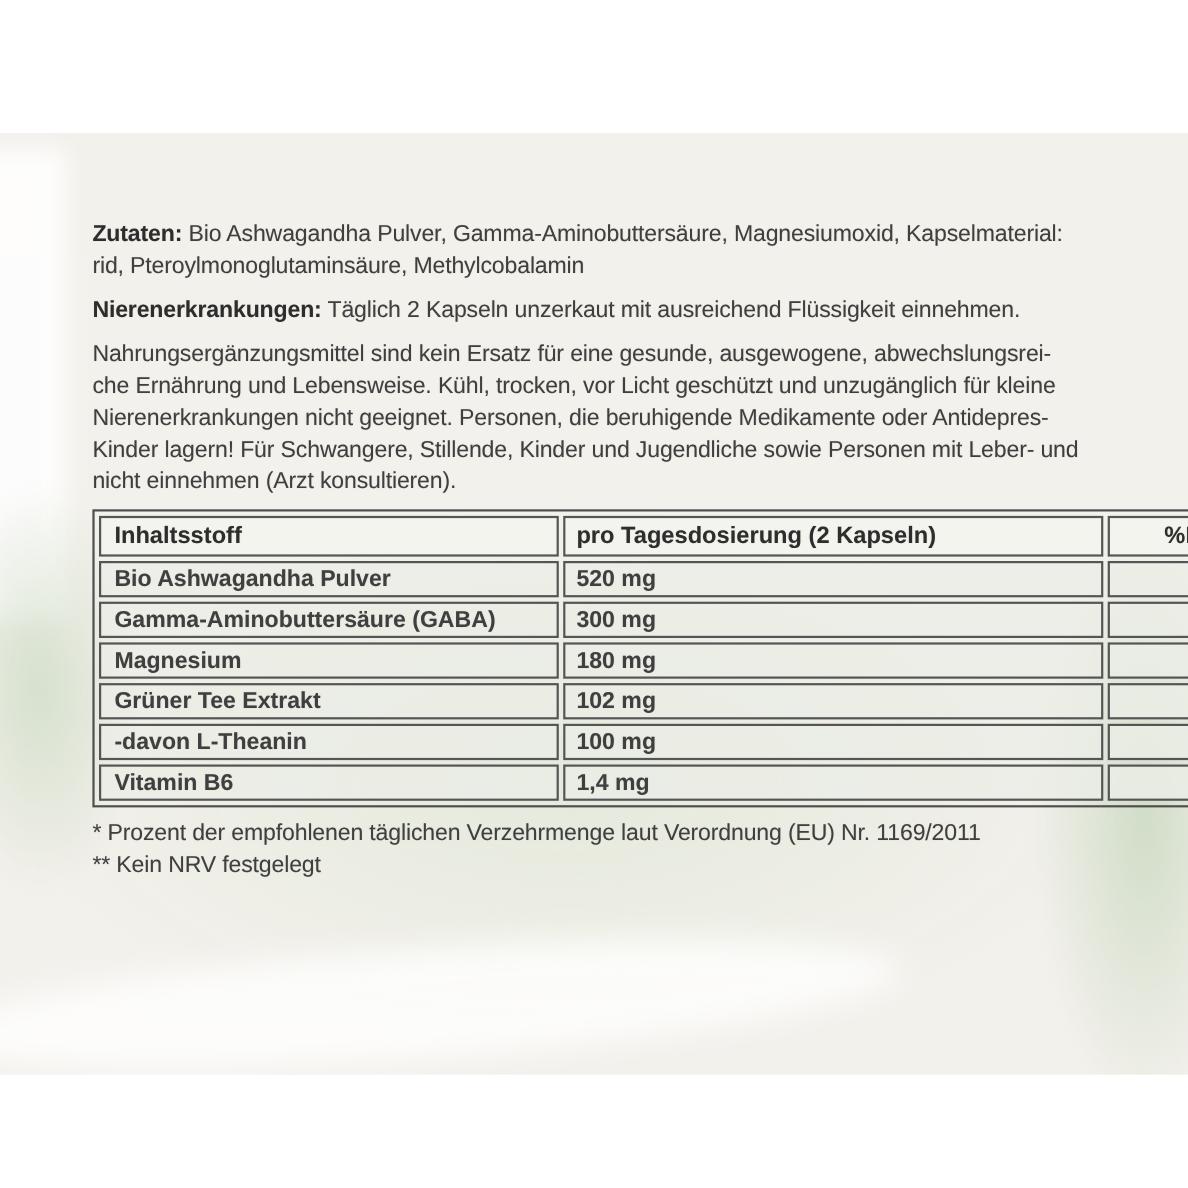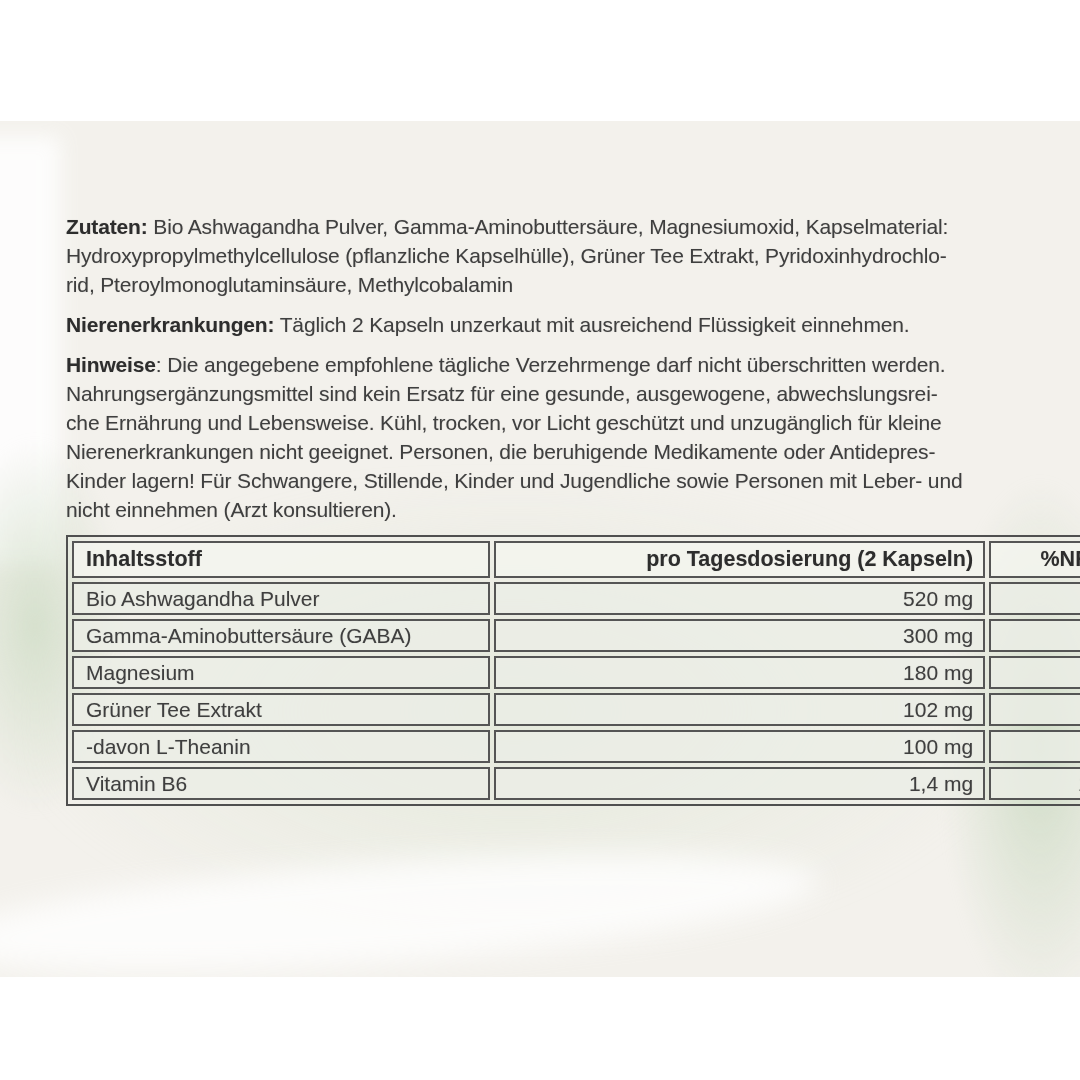--- a/index.html
+++ b/index.html
@@ -16,21 +16,21 @@
   .wash{position:absolute;}
   .wash-top-left{left:-25px;top:15px;width:85px;height:430px;background:#ffffff;opacity:.85;filter:blur(10px);}
   .wash-left{left:-55px;top:315px;width:180px;height:380px;
     background:radial-gradient(ellipse at center, rgba(208,221,199,.85) 0%, rgba(208,221,199,0) 70%);filter:blur(6px);}
   .wash-right{right:-60px;top:355px;width:200px;height:540px;
     background:radial-gradient(ellipse at center, rgba(204,218,195,.9) 0%, rgba(204,218,195,0) 70%);filter:blur(6px);}
   .wash-table{left:35px;top:365px;width:960px;height:450px;
     background:radial-gradient(ellipse at center, rgba(217,227,206,.55) 0%, rgba(217,227,206,0) 75%);filter:blur(14px);}
   .wash-streak{left:-60px;top:742px;width:880px;height:100px;background:#ffffff;opacity:.8;filter:blur(14px);transform:rotate(-4deg);border-radius:50%;}
 
-  .content{position:absolute;left:66px;top:198px;width:963px;margin-top:14px;}
+  .content{position:absolute;left:84px;top:198px;width:963px;}
   .para{font-size:21px;line-height:29px;margin:0 0 11px 0;letter-spacing:-0.15px;
         text-shadow:0 0 1px rgba(70,70,70,.25);}
   .para .line{white-space:nowrap;}
   .para b{color:#2d2d2d;}
 
   table.nutri{
     border-collapse:separate;border-spacing:4px;
     width:1065px;margin-top:2px;
     border:2px solid #4f4f4f;
   }
@@ -40,23 +40,24 @@
   }
   table.nutri th{
     font-size:21.5px;font-weight:bold;color:#2d2d2d;
     padding:4px 10px;line-height:25px;
     background:rgba(244,245,239,.8);
   }
   table.nutri td{
     font-size:21px;
     padding:2px 10px;line-height:25px;
     background:rgba(235,238,230,.8);
+    font-weight:bold;
   }
   .c1{text-align:left;width:40%;padding-left:12px !important;}
-  .c2{text-align:right;width:47%;}
+  .c2{text-align:left;width:47%;}
   .c3{text-align:right;width:13%;}
 
   .footnotes{margin-top:9px;font-size:21px;line-height:29px;letter-spacing:-0.15px;
              text-shadow:0 0 1px rgba(70,70,70,.25);}
   .footline{white-space:nowrap;}
 </style>
 </head>
 <body>
 
 <div class="paper">
@@ -64,30 +65,28 @@
   <div class="wash wash-table"></div>
   <div class="wash wash-left"></div>
   <div class="wash wash-right"></div>
   <div class="wash wash-streak"></div>
 </div>
 
 <div class="content">
 
   <div class="para">
       <div class="line"><b>Zutaten:</b> Bio Ashwagandha Pulver, Gamma-Aminobuttersäure, Magnesiumoxid, Kapselmaterial:</div>
-      <div class="line">Hydroxypropylmethylcellulose (pflanzliche Kapselhülle), Grüner Tee Extrakt, Pyridoxinhydrochlo-</div>
       <div class="line">rid, Pteroylmonoglutaminsäure, Methylcobalamin</div>
     </div>
 
   <div class="para">
       <div class="line"><b>Nierenerkrankungen:</b> Täglich 2 Kapseln unzerkaut mit ausreichend Flüssigkeit einnehmen.</div>
     </div>
 
   <div class="para">
-      <div class="line"><b>Hinweise</b>: Die angegebene empfohlene tägliche Verzehrmenge darf nicht überschritten werden.</div>
       <div class="line">Nahrungsergänzungsmittel sind kein Ersatz für eine gesunde, ausgewogene, abwechslungsrei-</div>
       <div class="line">che Ernährung und Lebensweise. Kühl, trocken, vor Licht geschützt und unzugänglich für kleine</div>
       <div class="line">Nierenerkrankungen nicht geeignet. Personen, die beruhigende Medikamente oder Antidepres-</div>
       <div class="line">Kinder lagern! Für Schwangere, Stillende, Kinder und Jugendliche sowie Personen mit Leber- und</div>
       <div class="line">nicht einnehmen (Arzt konsultieren).</div>
     </div>
 
   <table class="nutri">
     <thead>
       <tr>
@@ -123,14 +122,18 @@
           <td class="c3">**</td>
         </tr>
         <tr>
           <td class="c1">Vitamin B6</td>
           <td class="c2">1,4 mg</td>
           <td class="c3">100</td>
         </tr>
       </tbody>
   </table>
 
+  <div class="footnotes">
+      <div class="footline">* Prozent der empfohlenen täglichen Verzehrmenge laut Verordnung (EU) Nr. 1169/2011</div>
+      <div class="footline">** Kein NRV festgelegt</div>
+    </div>
 
 </div>
 
 </body></html>

